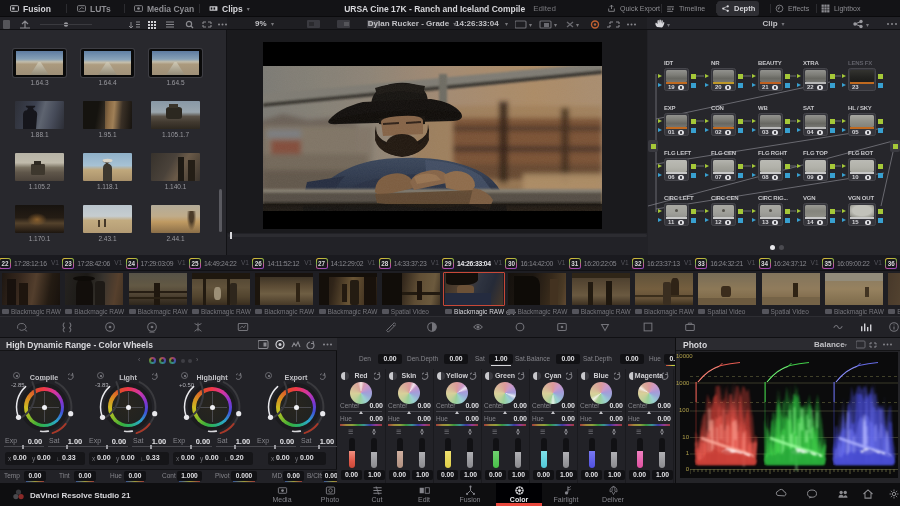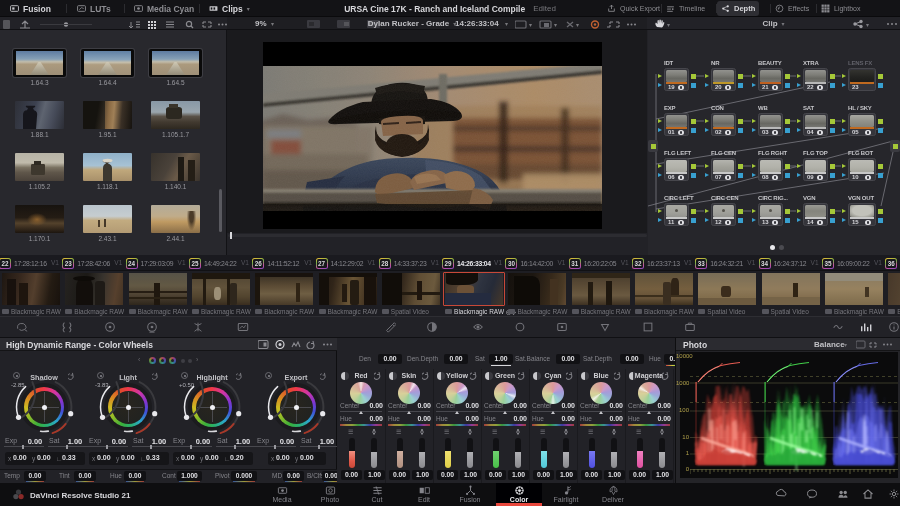--- a/index.html
+++ b/index.html
@@ -889,21 +889,21 @@
 <div style="position:absolute;left:11px;top:1px;width:7px;height:7px;border-radius:50%;opacity:0.85;background:conic-gradient(#c04862,#7c48b0,#3868c0,#38a098,#48a050,#a09838,#c04862);"></div>
 <div style="position:absolute;left:13px;top:3px;width:3px;height:3px;border-radius:50%;background:#222227;"></div>
 <div style="position:absolute;left:21px;top:1px;width:7px;height:7px;border-radius:50%;opacity:0.85;background:conic-gradient(#c04862,#7c48b0,#3868c0,#38a098,#48a050,#a09838,#c04862);"></div>
 <div style="position:absolute;left:23px;top:3px;width:3px;height:3px;border-radius:50%;background:#222227;"></div>
 <div style="position:absolute;left:31px;top:1px;width:7px;height:7px;border-radius:50%;opacity:0.85;background:conic-gradient(#c04862,#7c48b0,#3868c0,#38a098,#48a050,#a09838,#c04862);"></div>
 <div style="position:absolute;left:33px;top:3px;width:3px;height:3px;border-radius:50%;background:#222227;"></div>
 <div style="position:absolute;left:43px;top:2.5px;width:4px;height:4px;border-radius:50%;background:#3e3e44;"></div>
 <div style="position:absolute;left:50px;top:2.5px;width:4px;height:4px;border-radius:50%;background:#3e3e44;"></div>
 <span style="position:absolute;left:58px;top:0;font-size:7px;color:#66666c;">›</span>
 </div>
-<div class="abs" style="left:4px;top:35px;width:80px;text-align:center;font-size:7.2px;font-weight:bold;color:#c2c2c6;">Shadow</div>
+<div class="abs" style="left:4px;top:35px;width:80px;text-align:center;font-size:7.2px;font-weight:bold;color:#c2c2c6;">Compile</div>
 <div class="abs" style="left:13px;top:34px;width:7px;height:7px;border-radius:50%;border:1px solid #6a6a70;">
         <div style="position:absolute;left:1.5px;top:1.5px;width:2.5px;height:2.5px;background:#8a8a90;border-radius:50%;"></div>
       </div>
 <svg class="abs" style="left:68px;top:34px;" width="8" height="8" viewBox="0 0 9 9">
         <path d="M2 2 a3.2 3.2 0 1 0 3 1 M5 1 l0.5 2.5 -2.5 0" stroke="#7a7a80" fill="none" stroke-width="1.1"></path>
       </svg>
 <div class="abs" style="left:11px;top:43.5px;font-size:6px;color:#b0b0b6;">-2.85</div>
 <div class="abs" style="left:20px;top:45px;width:48px;height:48px;border-radius:50%;background:#1b1b1e;"></div>
 <div class="abs" style="left:24px;top:49px;width:40px;height:40px;border-radius:50%;background:conic-gradient(from 0deg,#f03848,#d035a8 40deg,#8035d0 75deg,#4050d8 105deg,#2aa8c8 140deg,#2ab068 175deg,#3aae3a 200deg,#90bc28 235deg,#ccbe22 265deg,#d88a22 300deg,#e04a2c 335deg,#f03848);"></div>
 <div class="abs" style="left:27.5px;top:52.5px;width:33px;height:33px;border-radius:50%;background:radial-gradient(circle at 45% 45%,#28251e 0%,#232320 55%,#1f231f 100%);"></div>

